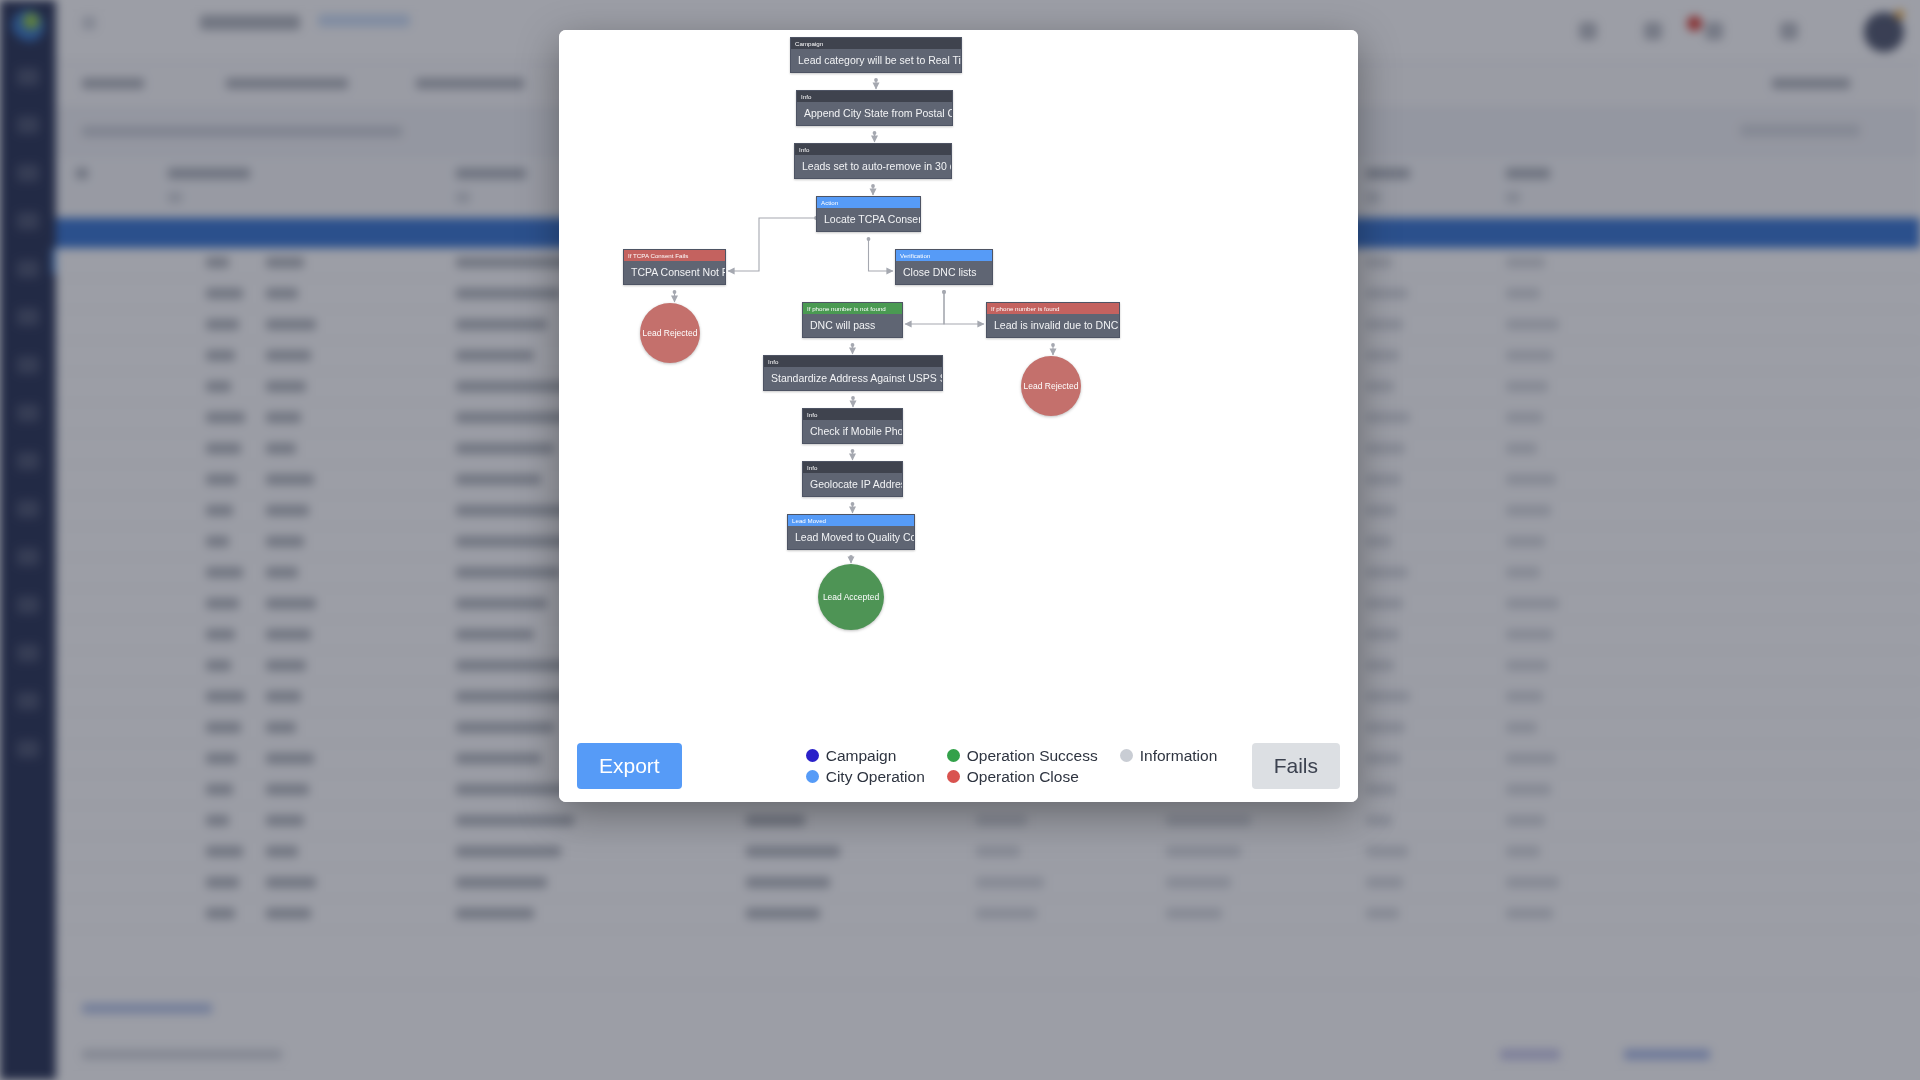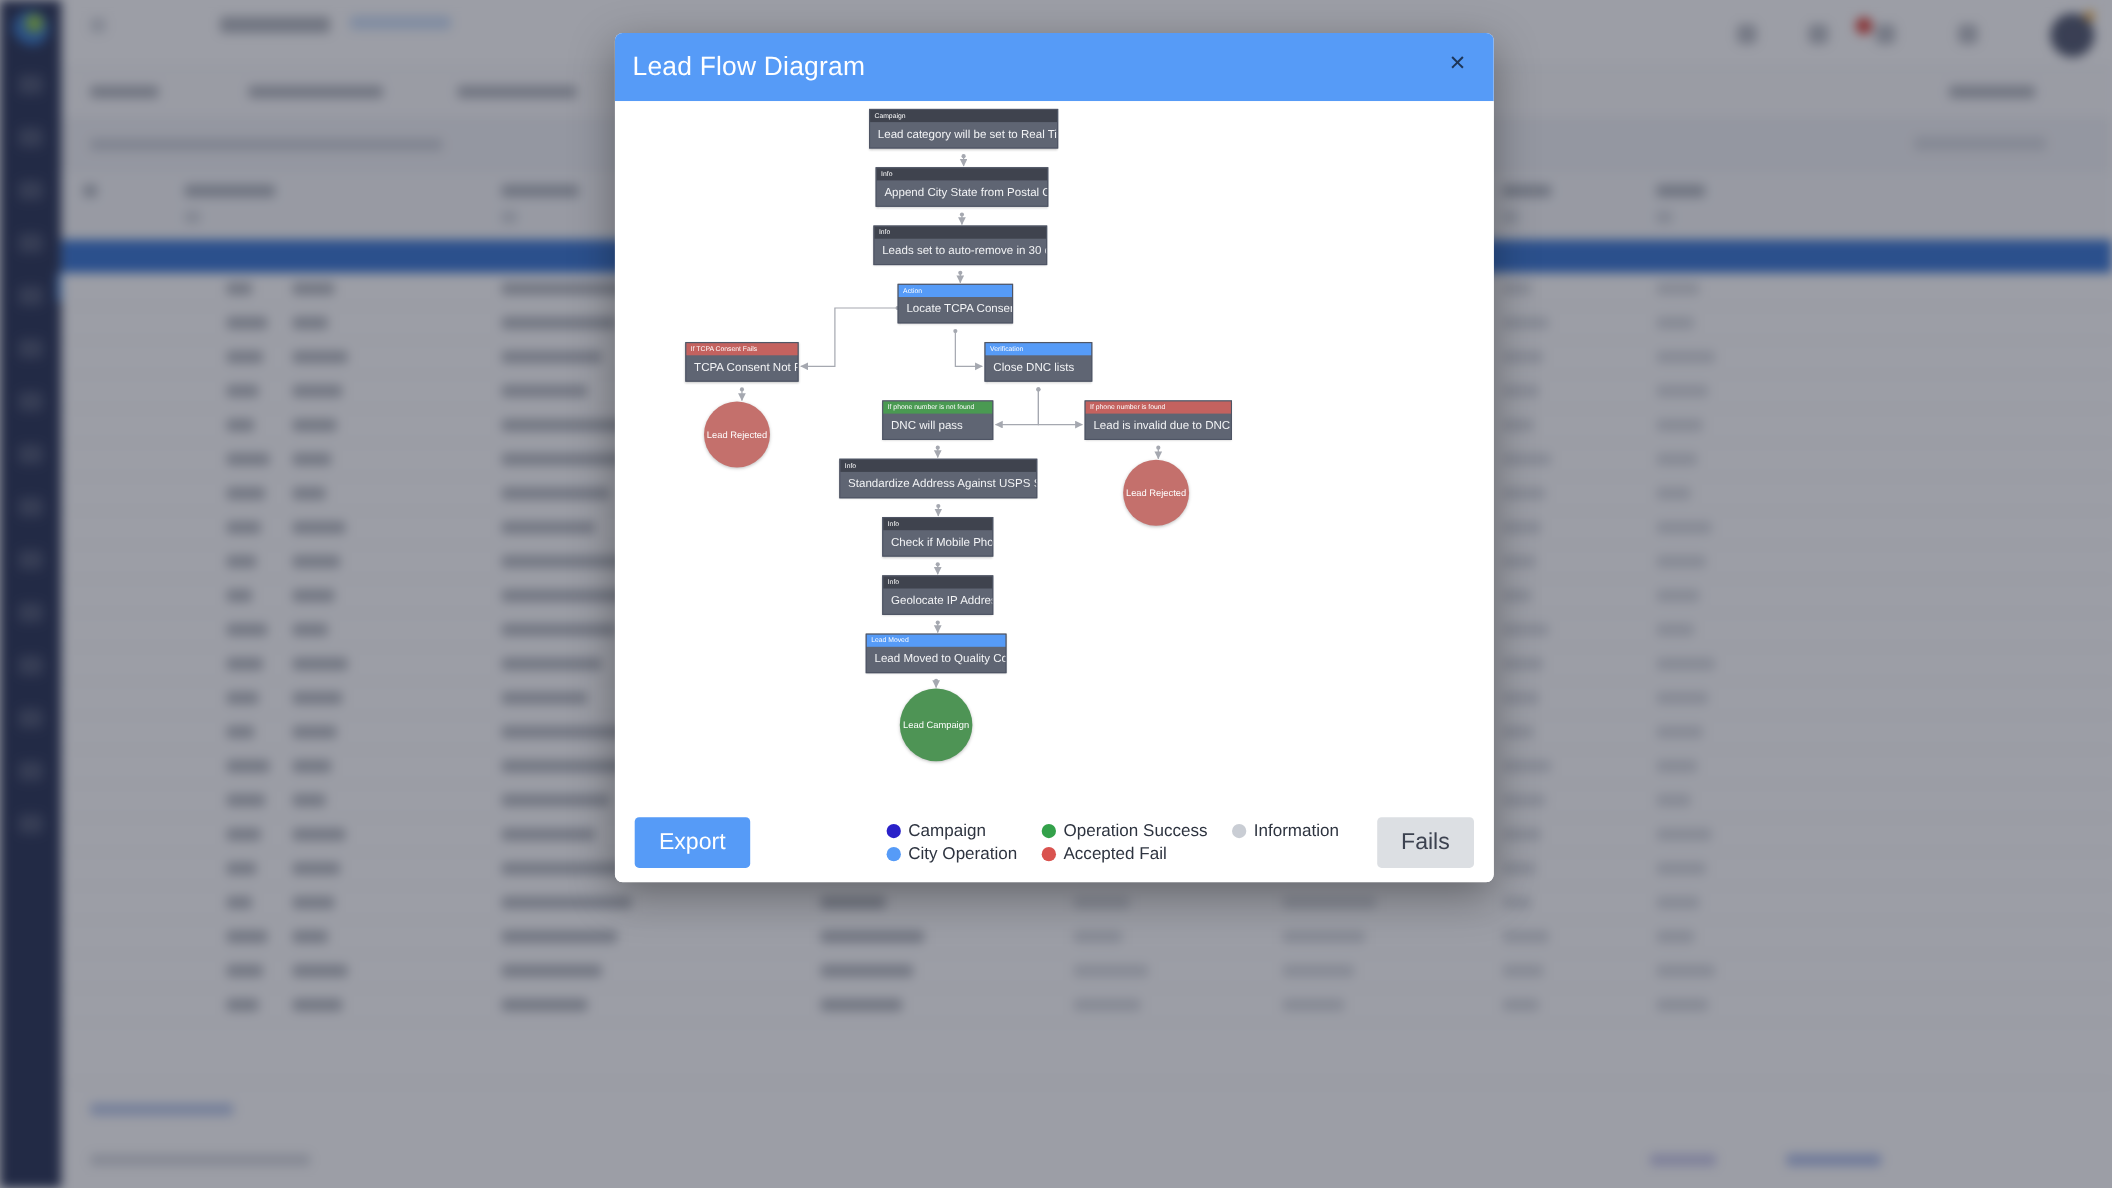--- a/index.html
+++ b/index.html
@@ -470,24 +470,20 @@
     <div class="bg-cell light" style="left:26px; top:64px; width:200px;"></div>
     <div class="bg-cell" style="right:360px; top:64px; width:60px; background:rgba(90,90,190,0.33);"></div>
     <div class="bg-cell" style="right:210px; top:64px; width:86px; background:rgba(50,90,200,0.40);"></div>
   </div>
 </div>
 
 <div id="scrim"></div>
 
 <div id="modal">
 
-  <div id="modal-header">
-    <div id="modal-title">Lead Flow Diagram</div>
-    <button id="modal-close">✕</button>
-  </div>
 
   <div id="modal-body">
     <div id="diagram">
       <svg id="edges" viewBox="0 0 799 710" preserveAspectRatio="none">
           <defs>
             <marker id="arw" markerWidth="7" markerHeight="7" refX="6" refY="3.2" orient="auto">
               <path d="M0,0 L6.4,3.2 L0,6.4 z" fill="#a5a8b0"></path>
             </marker>
           </defs>
           <polyline points="317.0,50.0 317.0,59.0" fill="none" stroke="#a5a8b0" stroke-width="1.1" marker-end="url(#arw)"></polyline>
@@ -568,21 +564,21 @@
             <div class="nhead h-moved">Lead Moved</div>
             <div class="nbody">Lead Moved to Quality Control</div>
           </div>
           <div class="circle c-reject" style="left: 81px; top: 273px; width: 60px; height: 60px;">
             <span>Lead Rejected</span>
           </div>
           <div class="circle c-reject" style="left: 462px; top: 326px; width: 60px; height: 60px;">
             <span>Lead Rejected</span>
           </div>
           <div class="circle c-accept" style="left: 259px; top: 534px; width: 66px; height: 66px;">
-            <span>Lead Campaign</span>
+            <span>Lead Accepted</span>
           </div>
         </div>
     </div>
 
   </div>
 
   <div id="modal-footer">
     <button class="btn" id="export-btn">Export</button>
     <div id="legend">
         <div class="lg-item">
@@ -596,18 +592,18 @@
         <div class="lg-item">
           <span class="lg-dot" style="background: rgb(201, 205, 212);"></span>
           <span>Information</span>
         </div>
         <div class="lg-item">
           <span class="lg-dot" style="background: rgb(86, 155, 247);"></span>
           <span>City Operation</span>
         </div>
         <div class="lg-item">
           <span class="lg-dot" style="background: rgb(217, 83, 79);"></span>
-          <span>Accepted Fail</span>
+          <span>Operation Close</span>
         </div>
       </div>
     <button class="btn" id="close-btn">Fails</button>
   </div>
 </div>
 
 </body></html>

